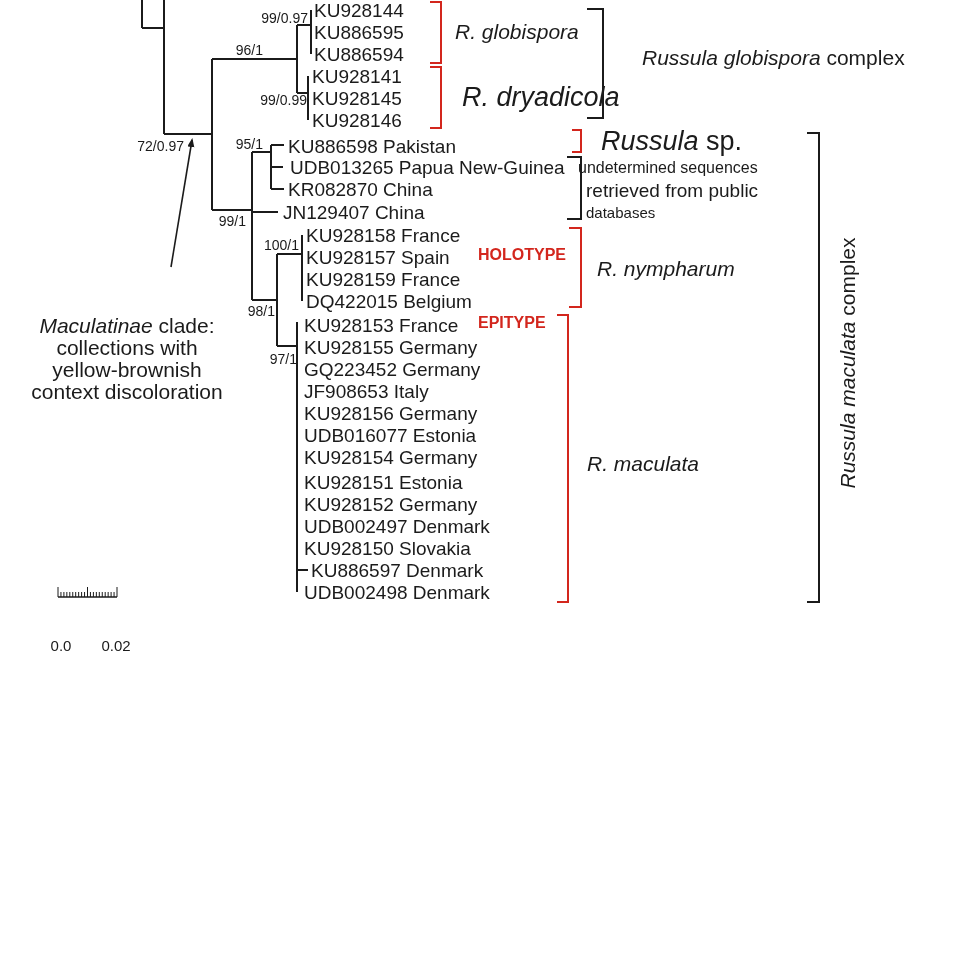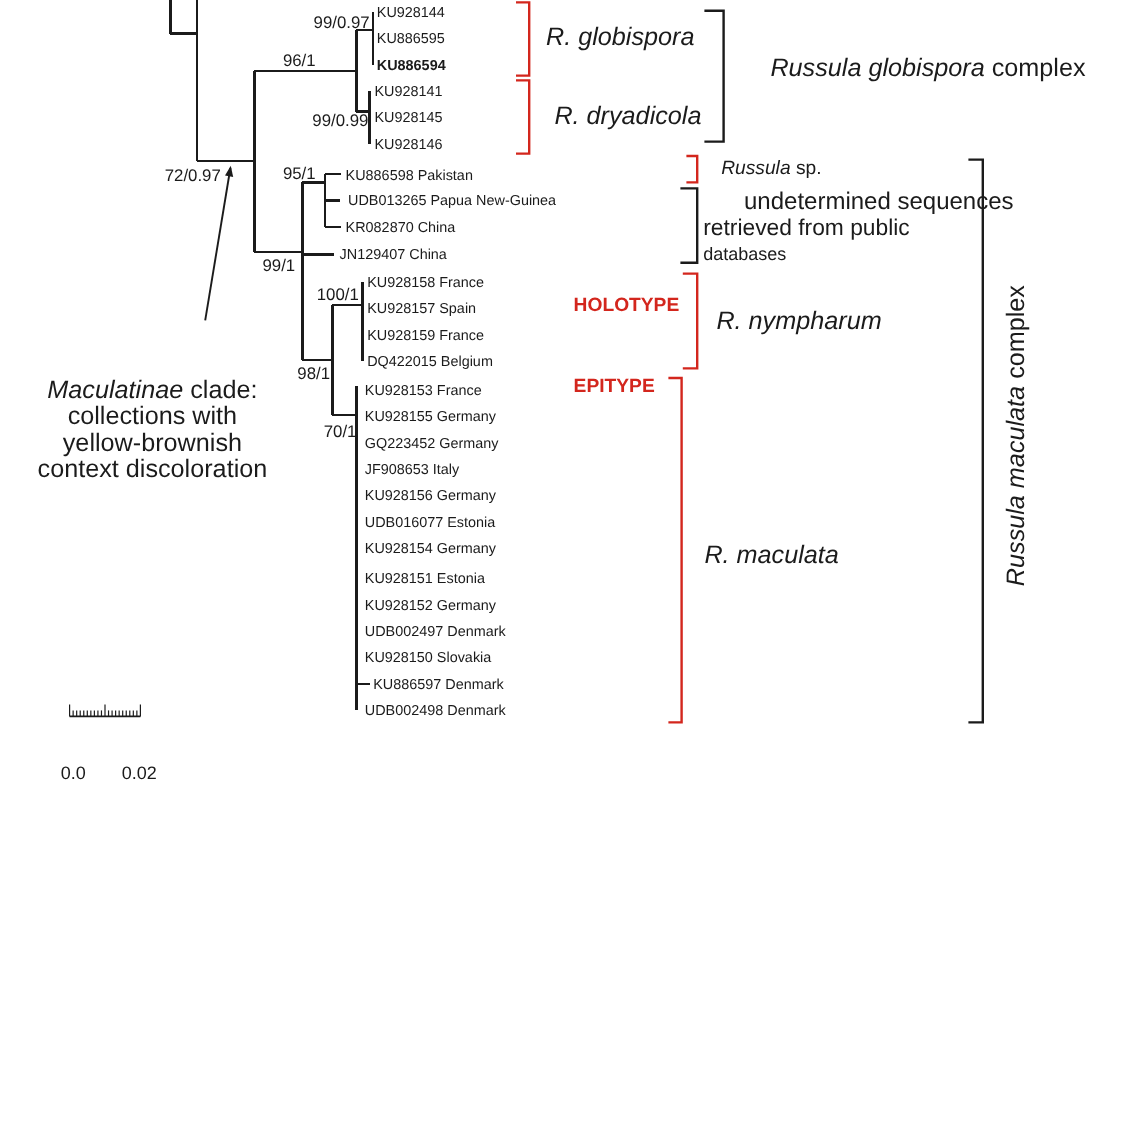--- a/index.html
+++ b/index.html
@@ -4,21 +4,21 @@
 <style>
   html,body{margin:0;padding:0;background:#fff;}
   .stage{position:relative;width:953px;height:957px;background:#ffffff;overflow:hidden;
          font-family:"Liberation Sans",sans-serif;color:#1b1b1b;}
   .stage svg{position:absolute;left:0;top:0;}
   #labels{position:absolute;left:0;top:0;width:100%;height:100%;}
   .lbl{position:absolute;line-height:1;white-space:nowrap;transform:translateY(-50%);}
   .lbl.right{transform:translate(-100%,-50%);}
   .lbl.center{transform:translate(-50%,-50%);margin-top:37px;}
   .lbl.rot{transform:translate(-50%,-50%) rotate(-90deg);}
-  .tip{font-size:12px;}
+  .tip{font-size:19px;}
   .sup{font-size:14px;}
   .lbl i{font-style:italic;}
 </style>
 </head>
 <body>
 
 <div class="stage">
   <svg id="tree-svg" width="953" height="957" viewBox="0 0 953 957">
       <line x1="142" y1="0" x2="142" y2="28" stroke="#1b1b1b" stroke-width="2" shape-rendering="crispEdges"></line>
       <line x1="142" y1="28" x2="164" y2="28" stroke="#1b1b1b" stroke-width="2" shape-rendering="crispEdges"></line>
@@ -81,21 +81,21 @@
       <line x1="108.15" y1="592" x2="108.15" y2="597" stroke="#1b1b1b" stroke-width="1"></line>
       <line x1="111.1" y1="592" x2="111.1" y2="597" stroke="#1b1b1b" stroke-width="1"></line>
       <line x1="114.05" y1="592" x2="114.05" y2="597" stroke="#1b1b1b" stroke-width="1"></line>
       <line x1="117" y1="587" x2="117" y2="597" stroke="#1b1b1b" stroke-width="1"></line>
     </svg>
   <div id="labels">
       <div class="lbl center" style="left: 61px; top: 608px; font-size: 15px;">0.0</div>
       <div class="lbl center" style="left: 116px; top: 608px; font-size: 15px;">0.02</div>
       <div class="lbl tip" style="left: 314px; top: 10px;">KU928144</div>
       <div class="lbl tip" style="left: 314px; top: 32px;">KU886595</div>
-      <div class="lbl tip" style="left: 314px; top: 54px; font-weight: bold;">KU886594</div>
+      <div class="lbl tip" style="left: 314px; top: 54px;">KU886594</div>
       <div class="lbl tip" style="left: 312px; top: 76px;">KU928141</div>
       <div class="lbl tip" style="left: 312px; top: 98px;">KU928145</div>
       <div class="lbl tip" style="left: 312px; top: 120px;">KU928146</div>
       <div class="lbl tip" style="left: 288px; top: 146px;">KU886598 Pakistan</div>
       <div class="lbl tip" style="left: 290px; top: 167px;">UDB013265 Papua New-Guinea</div>
       <div class="lbl tip" style="left: 288px; top: 189px;">KR082870 China</div>
       <div class="lbl tip" style="left: 283px; top: 212px; text-align: right;">JN129407 China</div>
       <div class="lbl tip" style="left: 306px; top: 235px;">KU928158 France</div>
       <div class="lbl tip" style="left: 306px; top: 257px;">KU928157 Spain</div>
       <div class="lbl tip" style="left: 306px; top: 279px;">KU928159 France</div>
@@ -114,26 +114,26 @@
       <div class="lbl tip" style="left: 311px; top: 570px;">KU886597 Denmark</div>
       <div class="lbl tip" style="left: 304px; top: 592px;">UDB002498 Denmark</div>
       <div class="lbl sup right" style="left: 308px; top: 18px;">99/0.97</div>
       <div class="lbl sup right" style="left: 263px; top: 50px;">96/1</div>
       <div class="lbl sup right" style="left: 307px; top: 100px;">99/0.99</div>
       <div class="lbl sup right" style="left: 184px; top: 146px;">72/0.97</div>
       <div class="lbl sup right" style="left: 263px; top: 144px;">95/1</div>
       <div class="lbl sup right" style="left: 246px; top: 221px;">99/1</div>
       <div class="lbl sup right" style="left: 299px; top: 245px;">100/1</div>
       <div class="lbl sup right" style="left: 275px; top: 311px;">98/1</div>
-      <div class="lbl sup right" style="left: 297px; top: 359px;">70/1</div>
+      <div class="lbl sup right" style="left: 297px; top: 359px;">97/1</div>
       <div class="lbl " style="left: 455px; top: 31px; font-size: 21px;"><i>R. globispora</i></div>
-      <div class="lbl " style="left: 462px; top: 97px; font-size: 21px;"><i>R. dryadicola</i></div>
+      <div class="lbl " style="left: 462px; top: 97px; font-size: 27px;"><i>R. dryadicola</i></div>
       <div class="lbl " style="left: 642px; top: 57px; font-size: 21px;"><i>Russula globispora</i><span> complex</span></div>
-      <div class="lbl " style="left: 601px; top: 141px; font-size: 16px;"><i>Russula</i><span> sp.</span></div>
-      <div class="lbl " style="left: 620px; top: 168px; font-size: 20px;"><span>undetermined sequences</span></div>
+      <div class="lbl " style="left: 601px; top: 141px; font-size: 27px;"><i>Russula</i><span> sp.</span></div>
+      <div class="lbl " style="left: 578px; top: 168px; font-size: 16px;"><span>undetermined sequences</span></div>
       <div class="lbl " style="left: 586px; top: 190px; font-size: 19px;"><span>retrieved from public</span></div>
       <div class="lbl " style="left: 586px; top: 212px; font-size: 15px;"><span>databases</span></div>
       <div class="lbl " style="left: 478px; top: 255px; font-size: 16px; color: rgb(211, 38, 29); font-weight: 600;"><span>HOLOTYPE</span></div>
       <div class="lbl " style="left: 597px; top: 268px; font-size: 21px;"><i>R. nympharum</i></div>
       <div class="lbl " style="left: 478px; top: 323px; font-size: 16px; color: rgb(211, 38, 29); font-weight: 600;"><span>EPITYPE</span></div>
       <div class="lbl " style="left: 587px; top: 463px; font-size: 21px;"><i>R. maculata</i></div>
       <div class="lbl rot" style="left: 847px; top: 363px; font-size: 21px;"><i>Russula maculata</i><span> complex</span></div>
       <div class="lbl center" style="left: 127px; top: 288px; font-size: 21px;"><i>Maculatinae</i><span> clade:</span></div>
       <div class="lbl center" style="left: 127px; top: 310px; font-size: 21px;"><span>collections with</span></div>
       <div class="lbl center" style="left: 127px; top: 332px; font-size: 21px;"><span>yellow-brownish</span></div>

